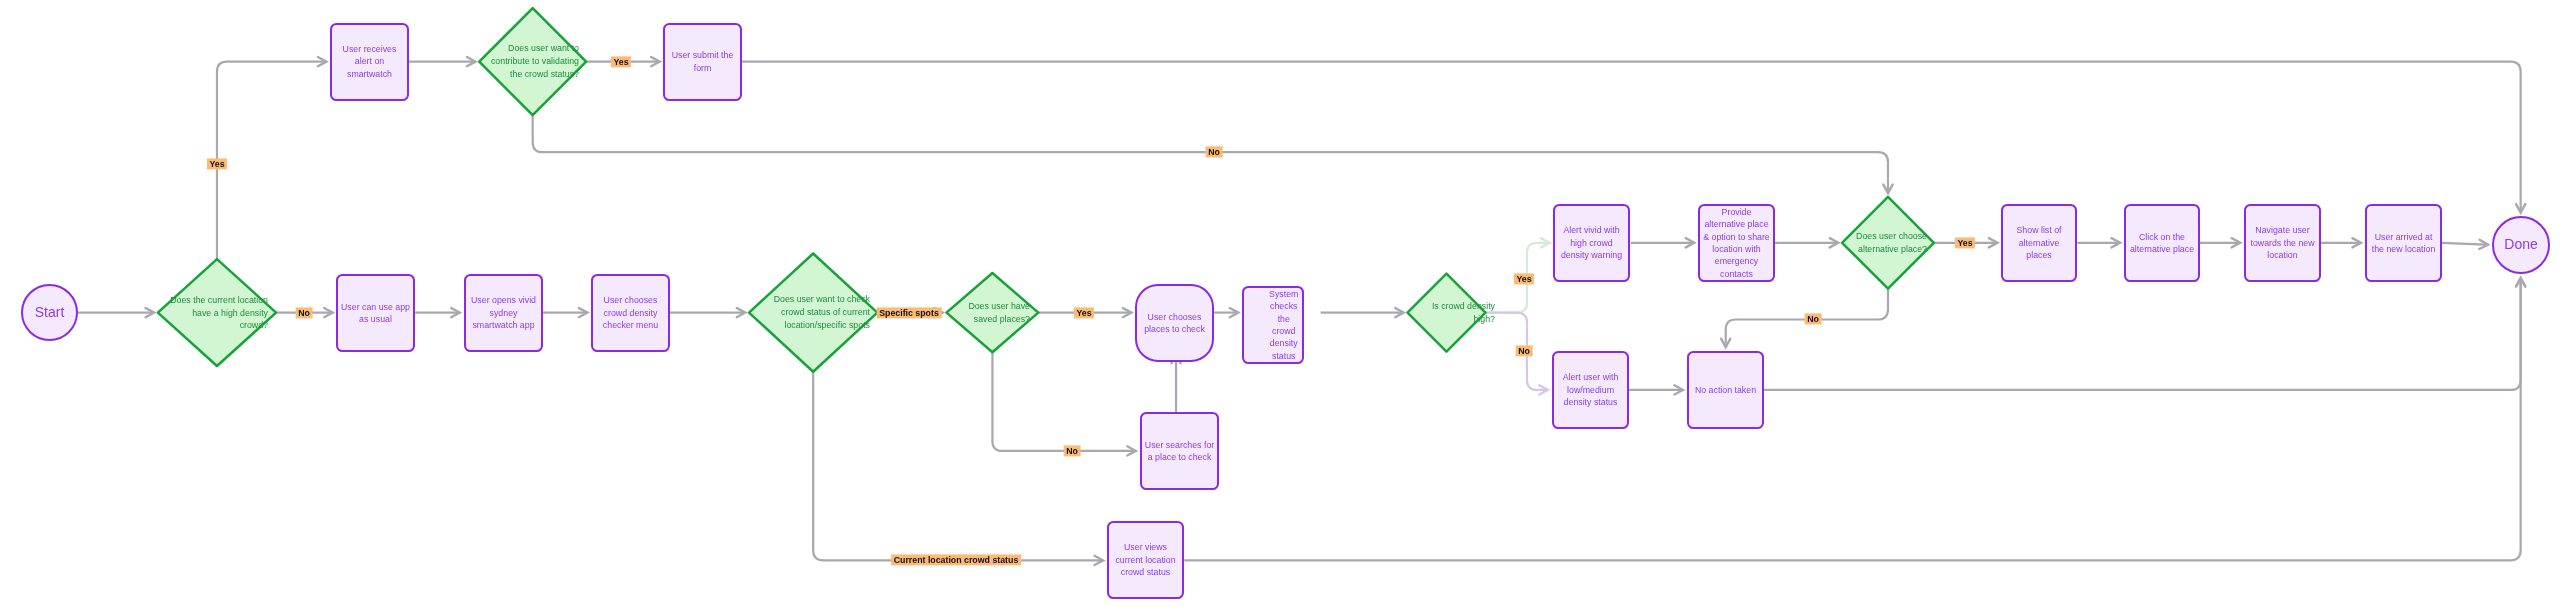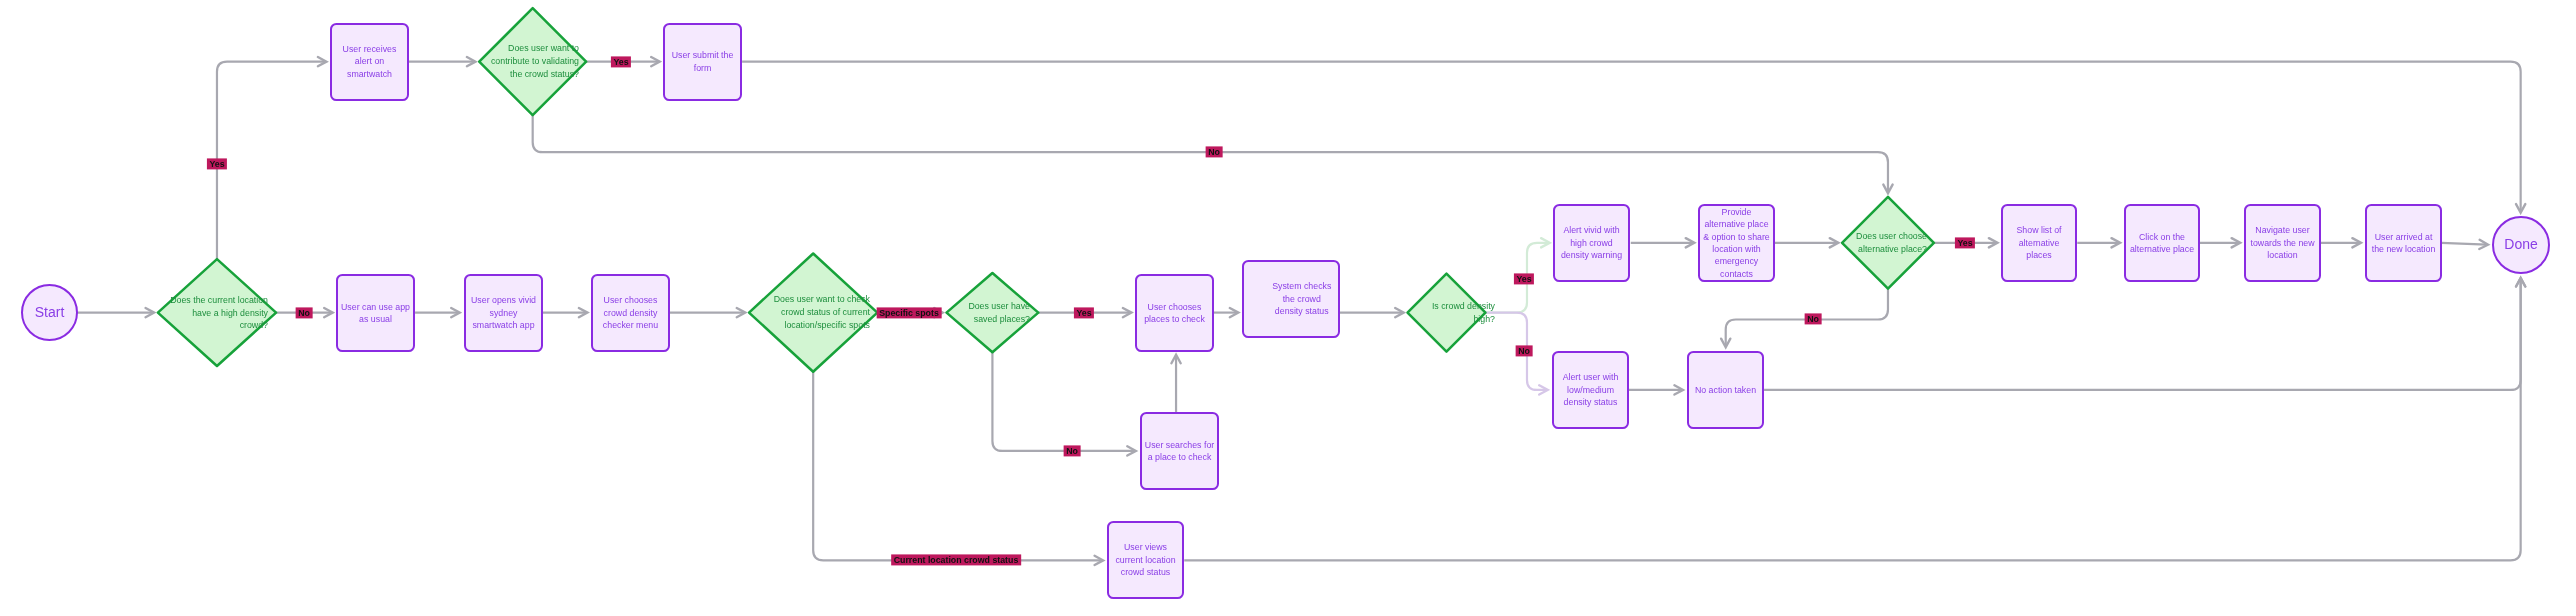--- a/index.html
+++ b/index.html
@@ -9,21 +9,21 @@
   .edge{fill:none;stroke:var(--edge);stroke-width:3.5;stroke-linejoin:round;}
   .edge-yes{stroke:var(--edge-yes);}
   .edge-no{stroke:var(--edge-no);}
   .diamond{fill:var(--decision-fill);stroke:var(--decision-border);stroke-width:4;stroke-linejoin:round;}
   .rect-node{position:absolute;background:var(--node-fill);border:2.2px solid var(--node-border);
     border-radius:6.3px;color:var(--node-text);display:flex;align-items:center;justify-content:center;
     text-align:center;font-size:8.8px;line-height:1.42;padding:2.5px;box-sizing:border-box;}
   .circle-node{border-radius:50%;font-size:14px;}
   .d-label{position:absolute;color:var(--decision-text);display:flex;align-items:center;
     justify-content:center;text-align:right;font-size:8.8px;line-height:1.45;}
-  .e-label{position:absolute;transform:translate(-50%,-50%);background:#be185d;padding:0.6px 2.5px;
+  .e-label{position:absolute;transform:translate(-50%,-50%);background:#fdba74;padding:0.6px 2.5px;
     font-size:8.8px;font-weight:700;color:var(--label-text);white-space:nowrap;}
 </style>
 </head>
 <body>
 
 <div id="canvas">
 
   <svg id="edges" width="2576" height="617" viewBox="0 0 4096 981">
     <defs>
       <marker id="mk-gray" viewBox="0 0 10 10" refX="7" refY="5" markerWidth="6" markerHeight="6" orient="auto">
@@ -78,22 +78,22 @@
 
   <div class="rect-node circle-node" style="left:21px;top:284px;width:57px;height:57px;">Start</div>
   <div class="rect-node circle-node" style="left:2492px;top:216px;width:58px;height:58px;">Done</div>
 
   <div class="rect-node" style="left:330px;top:22.6px;width:79px;height:78px;">User receives alert on smartwatch</div>
   <div class="rect-node" style="left:663px;top:22.6px;width:79px;height:78px;">User submit the form</div>
 
   <div class="rect-node" style="left:336px;top:274px;width:79px;height:78px;">User can use app as usual</div>
   <div class="rect-node" style="left:464px;top:274px;width:79px;height:78px;">User opens vivid sydney smartwatch app</div>
   <div class="rect-node" style="left:591px;top:274px;width:79px;height:78px;">User chooses crowd density checker menu</div>
-  <div class="rect-node" style="left:1135px;top:274px;width:79px;height:78px;">User chooses places to check</div>
-  <div class="rect-node" style="left:1242px;top:260px;width:98px;height:78px;padding-left:24px;">System checks the crowd density status</div>
+  <div class="rect-node" style="left:1135px;top:284px;width:79px;height:78px;border-radius:23px;">User chooses places to check</div>
+  <div class="rect-node" style="left:1242px;top:286px;width:62px;height:78px;padding-left:24px;">System checks the crowd density status</div>
 
   <div class="rect-node" style="left:1553px;top:204px;width:77px;height:78px;">Alert vivid with high crowd density warning</div>
   <div class="rect-node" style="left:1698px;top:204px;width:77px;height:78px;">Provide alternative place &amp; option to share location with emergency contacts</div>
   <div class="rect-node" style="left:2001px;top:204px;width:76px;height:78px;">Show list of alternative places</div>
   <div class="rect-node" style="left:2124px;top:204px;width:76px;height:78px;">Click on the alternative place</div>
   <div class="rect-node" style="left:2244px;top:204px;width:77px;height:78px;">Navigate user towards the new location</div>
   <div class="rect-node" style="left:2365px;top:204px;width:77px;height:78px;">User arrived at the new location</div>
 
   <div class="rect-node" style="left:1552px;top:351px;width:77px;height:78px;">Alert user with low/medium density status</div>
   <div class="rect-node" style="left:1687px;top:351px;width:77px;height:78px;">No action taken</div>

